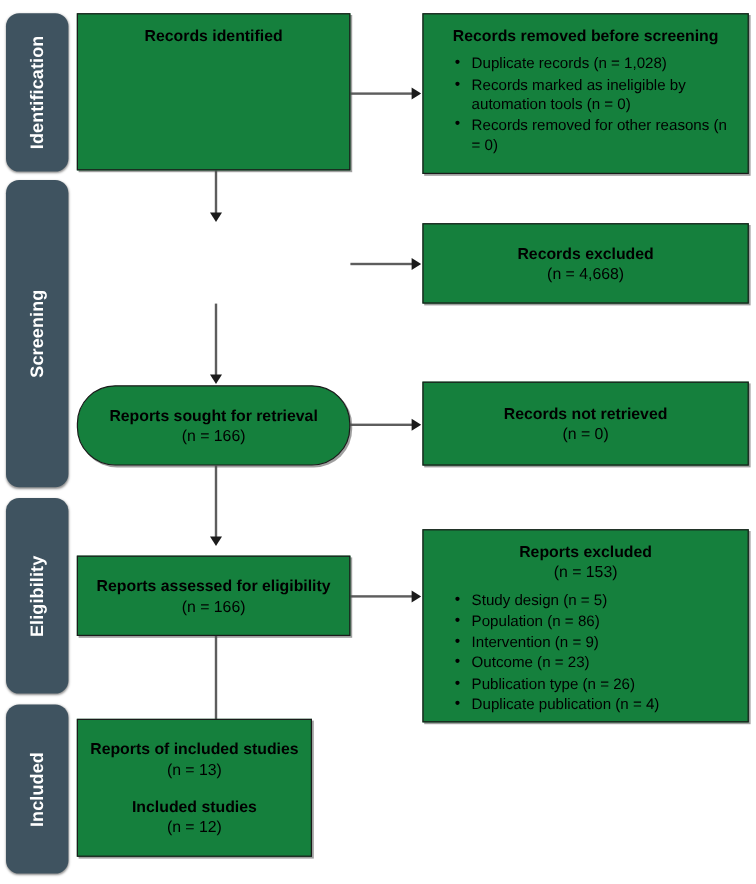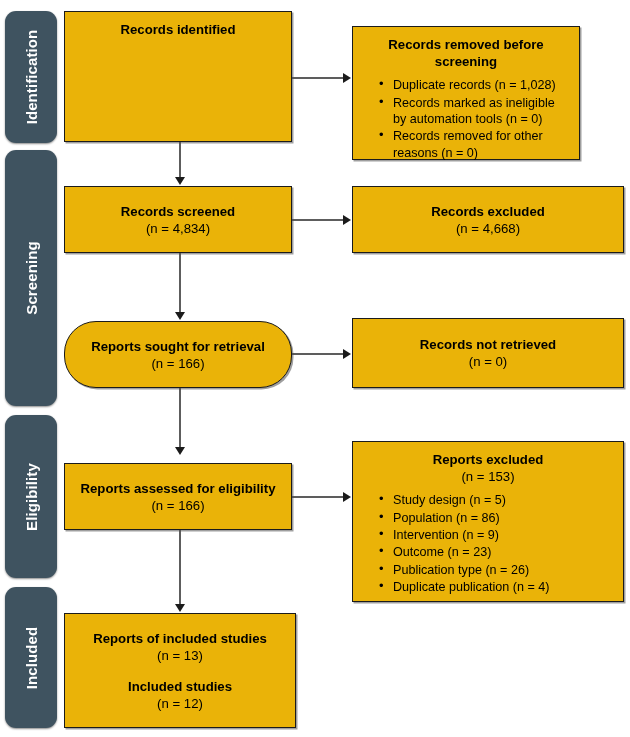--- a/index.html
+++ b/index.html
@@ -9,21 +9,21 @@
 
   
   .stage-bar{position:absolute;left:5px;width:52px;background:#3f5360;border-radius:11px;
              box-shadow:0 1px 2px rgba(0,0,0,.45);}
   .stage-bar .lbl{position:absolute;left:50%;top:50%;
                   transform:translate(-50%,-50%) rotate(-90deg);
                   transform-origin:center center;white-space:nowrap;
                   color:#ffffff;font-size:15px;font-weight:bold;letter-spacing:.1px;}
 
   
-  .box{position:absolute;background:#eab308;border:1.6px solid #1b1b1b;
+  .box{position:absolute;background:#15803d;border:1.6px solid #1b1b1b;
        box-shadow:1.5px 1.5px 0 rgba(80,80,80,.55);box-sizing:border-box;}
   .box .inner{position:absolute;left:0;right:0;top:50%;transform:translateY(-50%);
               padding:0 8px;box-sizing:border-box;}
   .box.topalign .inner{top:0;transform:none;padding-top:9px;}
 
   .hdr{font-size:13.2px;font-weight:bold;color:#000;text-align:center;line-height:1.3;}
   .sub{font-size:13.2px;font-weight:normal;color:#000;text-align:center;line-height:1.3;}
 
   ul.blist{list-style:none;margin:7px 0 0 0;padding:0 0 0 18px;}
   ul.blist li{position:relative;font-size:12.6px;color:#000;line-height:1.33;
@@ -80,37 +80,31 @@
 
   <div class="vline" style="left:179px;top:530px;height:75px;"></div>
   <div class="arr-down" style="left:174.5px;top:604px;"></div>
 
   <div class="box topalign" style="left:64px;top:11px;width:228px;height:131px;">
     <div class="inner">
       <div class="hdr">Records identified</div>
     </div>
   </div>
 
-  <div class="box topalign" style="left:352px;top:26px;width:228px;height:134px;">
+  <div class="box topalign" style="left:352px;top:11px;width:272px;height:134px;">
     <div class="inner">
       <div class="hdr">Records removed before screening</div>
       <ul class="blist tight">
         <li>Duplicate records (n = 1,028)</li>
         <li>Records marked as ineligible by automation tools (n = 0)</li>
         <li>Records removed for other reasons (n = 0)</li>
       </ul>
     </div>
   </div>
 
-  <div class="box" style="left:64px;top:186px;width:228px;height:67px;">
-    <div class="inner">
-      <div class="hdr">Records screened</div>
-      <div class="sub">(n = 4,834)</div>
-    </div>
-  </div>
 
   <div class="box" style="left:352px;top:186px;width:272px;height:67px;">
     <div class="inner">
       <div class="hdr">Records excluded</div>
       <div class="sub">(n = 4,668)</div>
     </div>
   </div>
 
   <div class="box" style="left:64px;top:321px;width:228px;height:67px;border-radius:32px;">
     <div class="inner">
@@ -141,21 +135,21 @@
         <li>Study design (n = 5)</li>
         <li>Population (n = 86)</li>
         <li>Intervention (n = 9)</li>
         <li>Outcome (n = 23)</li>
         <li>Publication type (n = 26)</li>
         <li>Duplicate publication (n = 4)</li>
       </ul>
     </div>
   </div>
 
-  <div class="box" style="left:64px;top:613px;width:232px;height:115px;">
+  <div class="box" style="left:64px;top:599px;width:196px;height:115px;">
     <div class="inner">
       <div class="hdr">Reports of included studies</div>
       <div class="sub">(n = 13)</div>
       <div style="height:14px;"></div>
       <div class="hdr">Included studies</div>
       <div class="sub">(n = 12)</div>
     </div>
   </div>
 
 </div>

